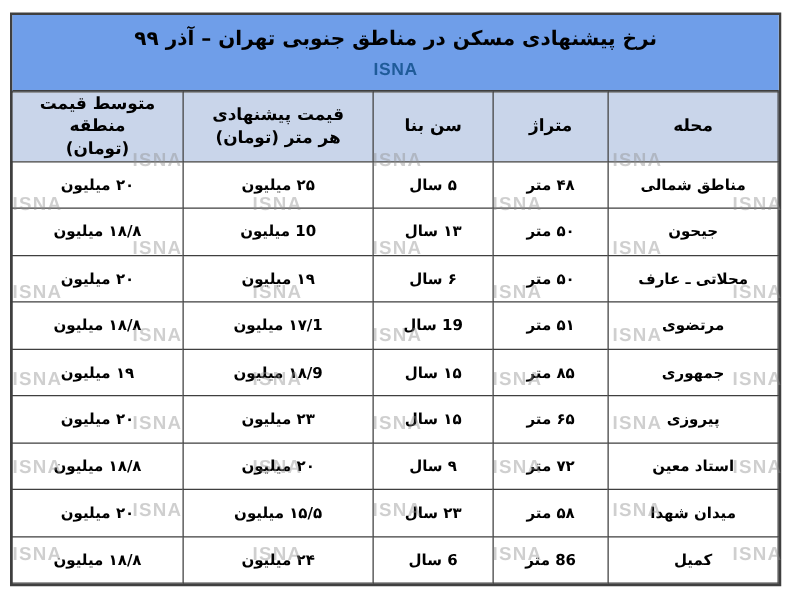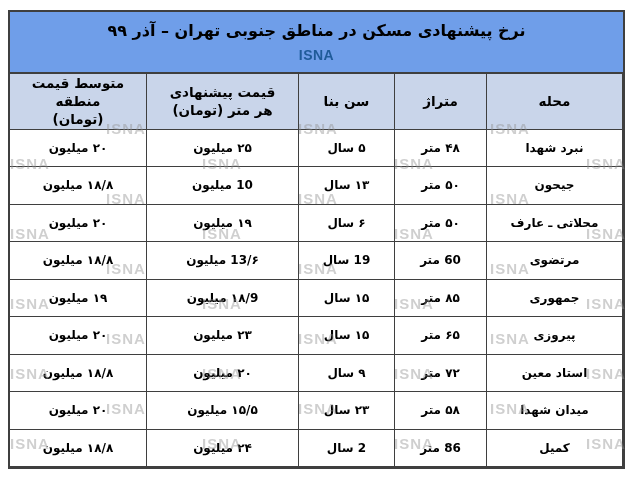--- a/index.html
+++ b/index.html
@@ -116,21 +116,21 @@
           <th>متراژ</th>
           <th>سن بنا</th>
           <th>قیمت پیشنهادی
 هر متر (تومان)</th>
           <th>متوسط قیمت منطقه
 (تومان)</th>
         </tr>
       </thead>
       <tbody>
           <tr>
-            <td>نبرد شهدا</td>
+            <td>مناطق شمالی</td>
             <td>۴۸ متر</td>
             <td>۵ سال</td>
             <td>۲۵ میلیون</td>
             <td>۲۰ میلیون</td>
           </tr>
           <tr>
             <td>جیحون</td>
             <td>۵۰ متر</td>
             <td>۱۳ سال</td>
             <td>10 میلیون</td>
@@ -138,23 +138,23 @@
           </tr>
           <tr>
             <td>محلاتی ـ عارف</td>
             <td>۵۰ متر</td>
             <td>۶ سال</td>
             <td>۱۹ میلیون</td>
             <td>۲۰ میلیون</td>
           </tr>
           <tr>
             <td>مرتضوی</td>
-            <td>60 متر</td>
+            <td>۵۱ متر</td>
             <td>19 سال</td>
-            <td>13/۶ میلیون</td>
+            <td>۱۷/1 میلیون</td>
             <td>۱۸/۸ میلیون</td>
           </tr>
           <tr>
             <td>جمهوری</td>
             <td>۸۵ متر</td>
             <td>۱۵ سال</td>
             <td>۱۸/9 میلیون</td>
             <td>۱۹ میلیون</td>
           </tr>
           <tr>
@@ -174,21 +174,21 @@
           <tr>
             <td>میدان شهدا</td>
             <td>۵۸ متر</td>
             <td>۲۳ سال</td>
             <td>۱۵/۵ میلیون</td>
             <td>۲۰ میلیون</td>
           </tr>
           <tr>
             <td>کمیل</td>
             <td>86 متر</td>
-            <td>2 سال</td>
+            <td>6 سال</td>
             <td>۲۴ میلیون</td>
             <td>۱۸/۸ میلیون</td>
           </tr>
         </tbody>
     </table>
 
   </div>
 
   <div class="watermark-layer">
       <span class="watermark" style="left: 10px; top: 155px;">ISNA</span>

